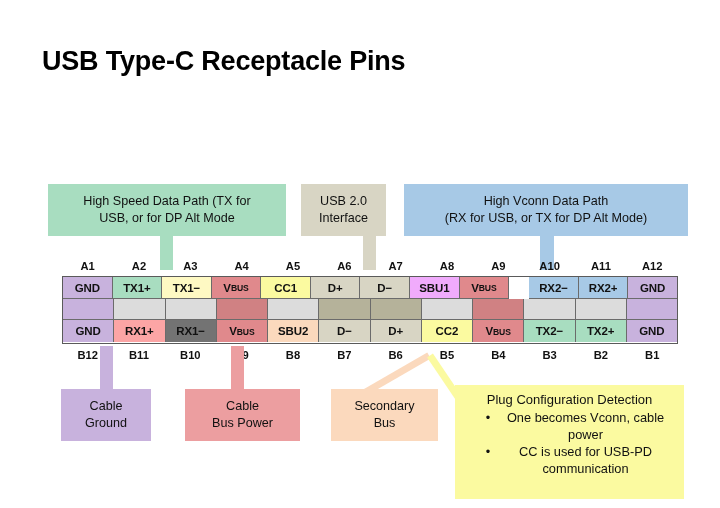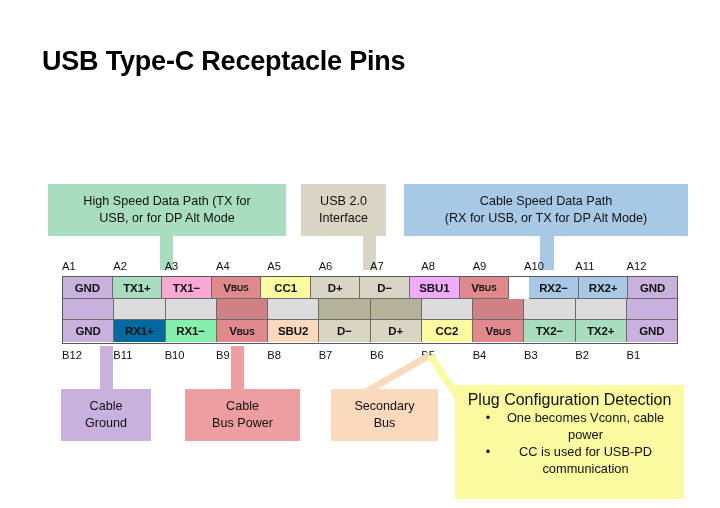--- a/index.html
+++ b/index.html
@@ -126,21 +126,21 @@
 
   #box-plug-config {
     left: 455px; top: 385px;
     width: 229px; height: 114px;
     background: #fbfaa0;
     display: block;
     padding: 6px 8px 4px 8px;
     text-align: center;
   }
   #plug-config-heading {
-    font-size: 16px;
+    font-size: 13px;
     line-height: 17px;
     margin-bottom: 1px;
   }
   .bullet-row {
     display: flex;
     align-items: flex-start;
     justify-content: flex-start;
     font-size: 12.8px;
     line-height: 17px;
     text-align: center;
@@ -218,23 +218,23 @@
     position: absolute;
     left: 62px;
     width: 616px;
     height: 16px;
     display: flex;
   }
   #label-row-a { top: 258px; }
   #label-row-b { top: 347px; }
   .plabel {
     flex: 1 1 0;
-    text-align: left;
+    text-align: center;
     font-size: 11.2px;
-    font-weight: normal;
+    font-weight: bold;
     color: #111;
     line-height: 16px;
   }
 </style>
 </head>
 <body>
 
 <div id="slide">
 
   <div id="title">USB Type-C Receptacle Pins</div>
@@ -251,21 +251,21 @@
   <div class="callout" id="box-usb20">
     <div>
       <div>USB 2.0</div>
       <div>Interface</div>
     </div>
   </div>
 
   <div class="stem" id="stem-hs-rx"></div>
   <div class="callout" id="box-hs-rx">
     <div>
-      <div>Cable Speed Data Path</div>
+      <div>High Vconn Data Path</div>
       <div>(RX for USB, or TX for DP Alt Mode)</div>
     </div>
   </div>
 
   <div class="label-row" id="label-row-a">
     <div class="plabel">A1</div>
     <div class="plabel">A2</div>
     <div class="plabel">A3</div>
     <div class="plabel">A4</div>
     <div class="plabel">A5</div>
@@ -275,21 +275,21 @@
     <div class="plabel">A9</div>
     <div class="plabel">A10</div>
     <div class="plabel">A11</div>
     <div class="plabel">A12</div>
   </div>
 
   <div id="pin-grid">
     <div class="pin-row top" id="row-a">
         <div class="cell" style="background: rgb(200, 178, 221);">GND</div>
         <div class="cell" style="background: rgb(168, 221, 192);">TX1+</div>
-        <div class="cell" style="background: #f9a8d4;">TX1−</div>
+        <div class="cell" style="background: #fef9c3;">TX1−</div>
         <div class="cell" style="background: rgb(224, 137, 140);">V<span class="sub">BUS</span></div>
         <div class="cell" style="background: rgb(251, 250, 160);">CC1</div>
         <div class="cell" style="background: rgb(216, 213, 196);">D+</div>
         <div class="cell" style="background: rgb(216, 213, 196);">D−</div>
         <div class="cell" style="background: #f0abfc;">SBU1</div>
         <div class="cell" style="background: rgb(224, 137, 140);">V<span class="sub">BUS</span></div>
         <div class="cell" style="background: rgb(167, 201, 230); margin-left: 20px;">RX2−</div>
         <div class="cell" style="background: rgb(167, 201, 230);">RX2+</div>
         <div class="cell" style="background: rgb(200, 178, 221);">GND</div>
       </div>
@@ -302,22 +302,22 @@
         <div class="cell" style="background: rgb(181, 178, 154);"></div>
         <div class="cell" style="background: rgb(181, 178, 154);"></div>
         <div class="cell" style="background: rgb(220, 220, 220);"></div>
         <div class="cell" style="background: rgb(208, 129, 131);"></div>
         <div class="cell" style="background: rgb(220, 220, 220);"></div>
         <div class="cell" style="background: rgb(220, 220, 220);"></div>
         <div class="cell" style="background: rgb(200, 178, 221);"></div>
       </div>
     <div class="pin-row bot" id="row-b">
         <div class="cell" style="background: rgb(200, 178, 221);">GND</div>
-        <div class="cell" style="background: #0369a1;">RX1+</div>
-        <div class="cell" style="background: #86efac;">RX1−</div>
+        <div class="cell" style="background: #fca5a5;">RX1+</div>
+        <div class="cell" style="background: #737373;">RX1−</div>
         <div class="cell" style="background: rgb(224, 137, 140);">V<span class="sub">BUS</span></div>
         <div class="cell" style="background: rgb(251, 217, 189);">SBU2</div>
         <div class="cell" style="background: rgb(216, 213, 196);">D−</div>
         <div class="cell" style="background: rgb(216, 213, 196);">D+</div>
         <div class="cell" style="background: rgb(251, 250, 160);">CC2</div>
         <div class="cell" style="background: rgb(224, 137, 140);">V<span class="sub">BUS</span></div>
         <div class="cell" style="background: rgb(168, 221, 192);">TX2−</div>
         <div class="cell" style="background: rgb(168, 221, 192);">TX2+</div>
         <div class="cell" style="background: rgb(200, 178, 221);">GND</div>
       </div>

